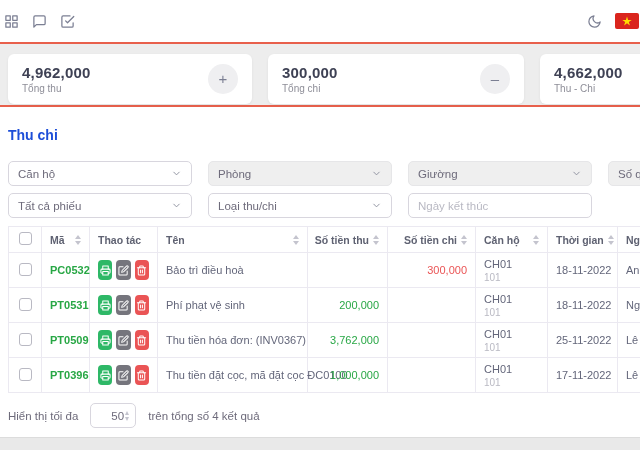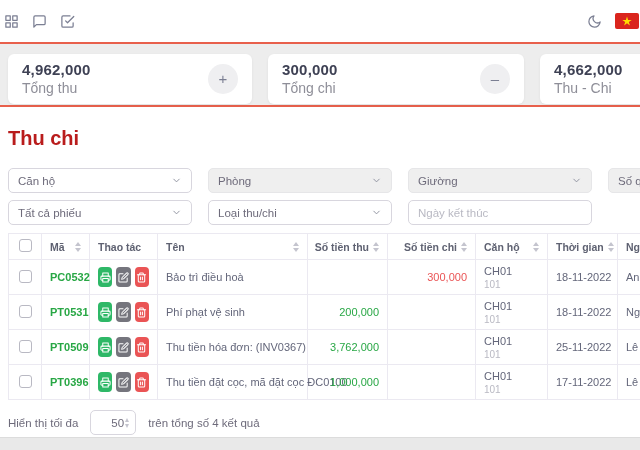--- a/index.html
+++ b/index.html
@@ -14,27 +14,27 @@
   .tb-icon svg { width:15px; height:15px; stroke:currentColor; fill:none; stroke-width:2; stroke-linecap:round; stroke-linejoin:round; }
   .flag { width:24px; height:16px; border-radius:2px; overflow:hidden; display:inline-flex; }
 
   
   .summary { height:65px; background:#ededed; border-top:2px solid #e8604c; border-bottom:2px solid #e8604c;
     display:flex; align-items:center; gap:16px; padding:8px 0 0 8px; }
   .card { flex:0 0 auto; height:50px; background:#fff; border-radius:6px; box-shadow:0 1px 3px rgba(0,0,0,.06);
     display:flex; align-items:center; justify-content:space-between; padding:0 14px; }
   .card .txt { display:flex; flex-direction:column; gap:2px; }
   .card .val { font-size:15px; font-weight:700; color:#3e4154; letter-spacing:.2px; }
-  .card .lbl { font-size:14px; color:#8e8e98; }
+  .card .lbl { font-size:10px; color:#8e8e98; }
   .circle-btn { width:30px; height:30px; border-radius:50%; background:#efeff1; border:none; color:#7b7f93;
     font-size:15px; line-height:1; display:flex; align-items:center; justify-content:center; cursor:pointer; }
   .w1 { width:244px; } .w2 { width:256px; } .w3 { width:240px; }
 
   
-  .section-title { margin:20px 8px 18px; font-size:20px; font-weight:700; color:#b91c1c; }
+  .section-title { margin:20px 8px 18px; font-size:14px; font-weight:700; color:#1d4ed8; }
 
   
   .filters { padding:0 8px; }
   .frow { display:flex; gap:16px; margin-bottom:7px; }
   .fbox { flex:0 0 auto; width:184px; height:25px; border:1px solid #d8d6de; border-radius:5px; background:#fff;
     display:flex; align-items:center; justify-content:space-between; padding:0 9px; font-size:11.5px; color:#6e6b7b; cursor:pointer; }
   .fbox.disabled { background:#efefef; border-color:#e6e6e8; }
   .fbox.placeholder { color:#b9b9c3; cursor:text; }
   .chev { width:11px; height:11px; display:inline-flex; color:#8a8d9b; }
   .chev svg { width:11px; height:11px; stroke:currentColor; fill:none; stroke-width:2; stroke-linecap:round; stroke-linejoin:round; }

